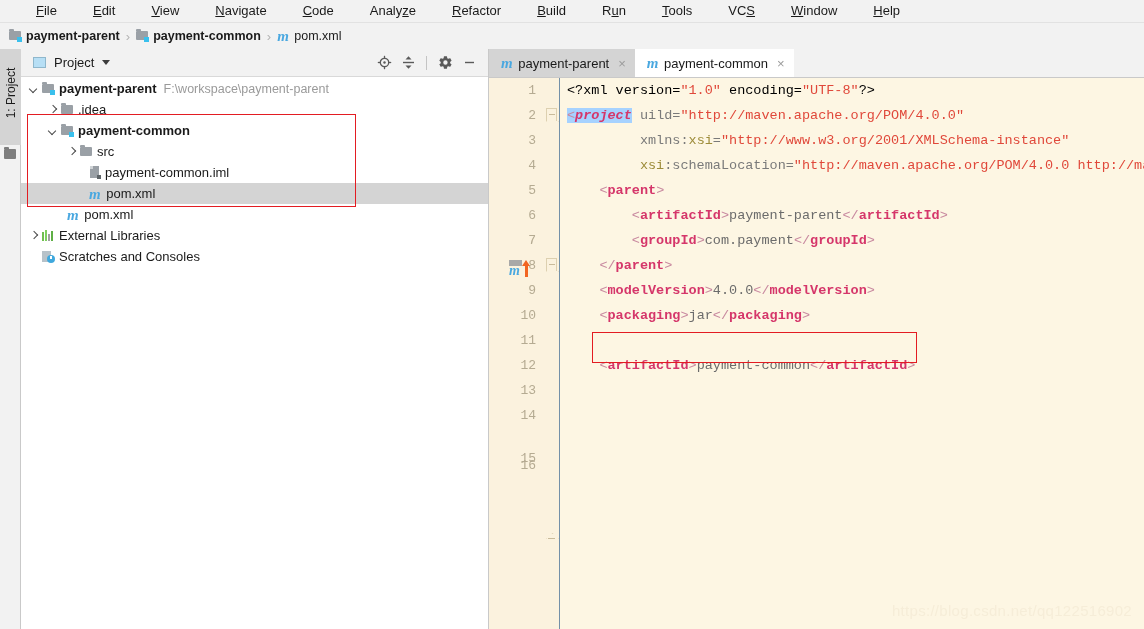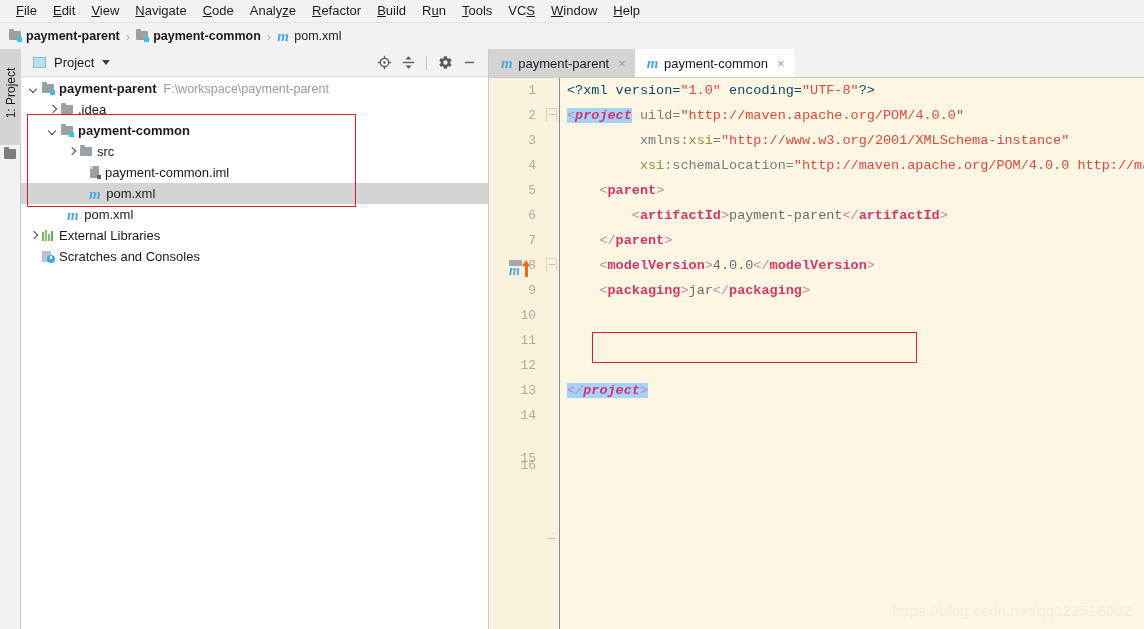--- a/index.html
+++ b/index.html
@@ -13,21 +13,21 @@
 
   
   .menubar{
     position:absolute;left:0;top:0;width:1144px;height:23px;
     background:#f2f2f2;display:flex;align-items:center;
     padding-left:8px;box-sizing:border-box;
     border-bottom:1px solid #e2e2e2;
   }
   .menu-item{
     font-size:13px;color:#1a1a1a;padding:0 8px;line-height:22px;
-    white-space:nowrap;cursor:default;
+    white-space:nowrap;cursor:default;margin-left:20px;
   }
   .menu-item u{text-decoration:underline;}
 
   
   .breadcrumb{
     position:absolute;left:0;top:23px;width:1144px;height:26px;
     background:#f2f2f2;display:flex;align-items:center;
     padding-left:9px;box-sizing:border-box;
   }
   .crumb{display:flex;align-items:center;height:26px;}
@@ -188,21 +188,21 @@
   }
   .caretband{
     position:absolute;left:0;top:450px;width:655px;height:25px;background:#f0e9d4;
   }
   .tag{color:#d5366a;font-weight:bold;}
   .punct{color:#c8889f;}
   .attr{color:#7a7a7a;}
   .attr2{color:#9d8c3a;}
   .str{color:#e0483a;}
   .txt{color:#6b6b6b;}
-  .cmt{color:#0c4a6e;}
+  .cmt{color:#000000;}
   .hl{background:#a6d2ff;font-style:italic;}
 
   
   .foldmark{
     position:absolute;width:11px;height:13px;
     border:1px solid #ddd0b0;border-bottom:none;box-sizing:border-box;
   }
   .foldmark:after{
     content:"";position:absolute;left:-1px;top:12px;width:11px;height:6px;
     border-left:1px solid #ddd0b0;border-right:1px solid #ddd0b0;
@@ -473,27 +473,28 @@
 
       <div class="vline"></div>
 
       <div class="codearea">
         <div class="cline"><span class="cmt">&lt;?xml version=</span><span class="str">"1.0"</span><span class="cmt"> encoding=</span><span class="str">"UTF-8"</span><span class="cmt">?&gt;</span></div>
         <div class="cline"><span class="hl"><span class="punct">&lt;</span><span class="tag">project</span></span><span class="attr"> uild=</span><span class="str">"http://maven.apache.org/POM/4.0.0"</span></div>
         <div class="cline"><span class="attr">         xmlns:</span><span class="attr2">xsi</span><span class="attr">=</span><span class="str">"http://www.w3.org/2001/XMLSchema-instance"</span></div>
         <div class="cline"><span class="attr2">         xsi</span><span class="attr">:schemaLocation=</span><span class="str">"http://maven.apache.org/POM/4.0.0 http://ma</span></div>
         <div class="cline"><span class="punct">    &lt;</span><span class="tag">parent</span><span class="punct">&gt;</span></div>
         <div class="cline"><span class="punct">        &lt;</span><span class="tag">artifactId</span><span class="punct">&gt;</span><span class="txt">payment-parent</span><span class="punct">&lt;/</span><span class="tag">artifactId</span><span class="punct">&gt;</span></div>
+        <div class="cline"><span class="punct">        &lt;</span><span class="tag">groupId</span><span class="punct">&gt;</span><span class="txt">com.payment</span><span class="punct">&lt;/</span><span class="tag">groupId</span><span class="punct">&gt;</span></div>
         <div class="cline"><span class="punct">    &lt;/</span><span class="tag">parent</span><span class="punct">&gt;</span></div>
         <div class="cline"><span class="punct">    &lt;</span><span class="tag">modelVersion</span><span class="punct">&gt;</span><span class="txt">4.0.0</span><span class="punct">&lt;/</span><span class="tag">modelVersion</span><span class="punct">&gt;</span></div>
         <div class="cline"><span class="punct">    &lt;</span><span class="tag">packaging</span><span class="punct">&gt;</span><span class="txt">jar</span><span class="punct">&lt;/</span><span class="tag">packaging</span><span class="punct">&gt;</span></div>
         <div class="cline"> </div>
+        <div class="cline"><span class="punct">    &lt;</span><span class="tag">artifactId</span><span class="punct">&gt;</span><span class="txt">payment-common</span><span class="punct">&lt;/</span><span class="tag">artifactId</span><span class="punct">&gt;</span></div>
         <div class="cline"> </div>
         <div class="cline"> </div>
-        <div class="cline"><span class="hl"><span class="punct">&lt;/</span><span class="tag">project</span><span class="punct">&gt;</span></span></div>
       </div>
 
       <div class="redbox" style="left:103px;top:254px;width:325px;height:31px;"></div>
     </div>
 
     <div class="watermark">https://blog.csdn.net/qq122516902</div>
   </div>
 
 </div>
 

